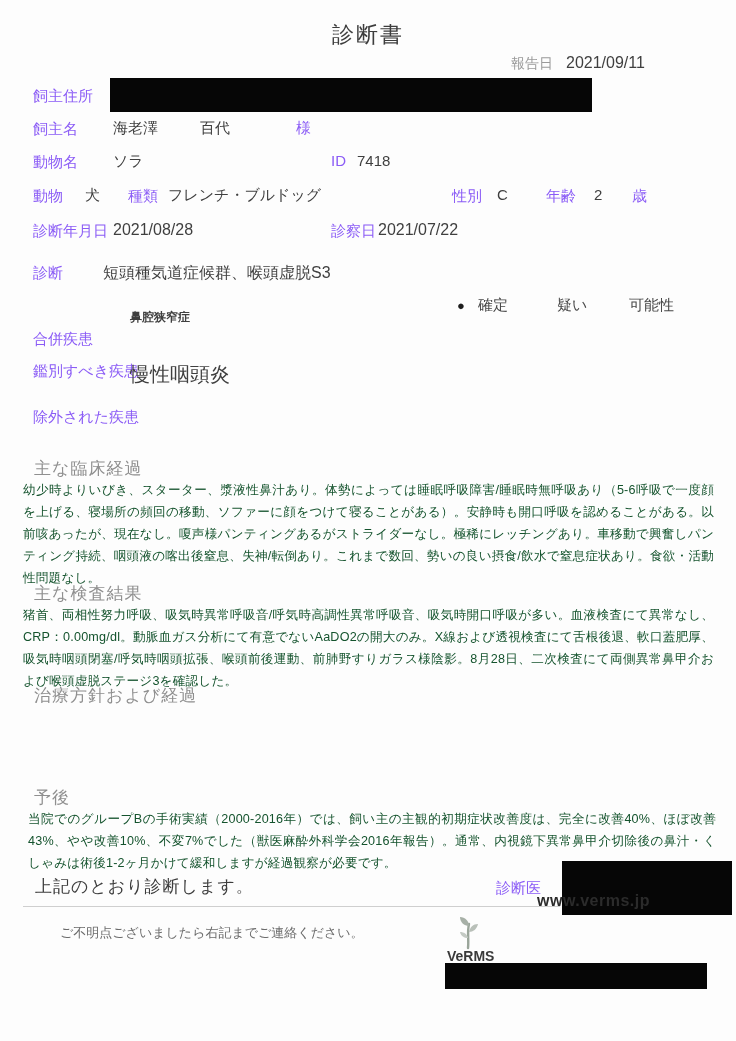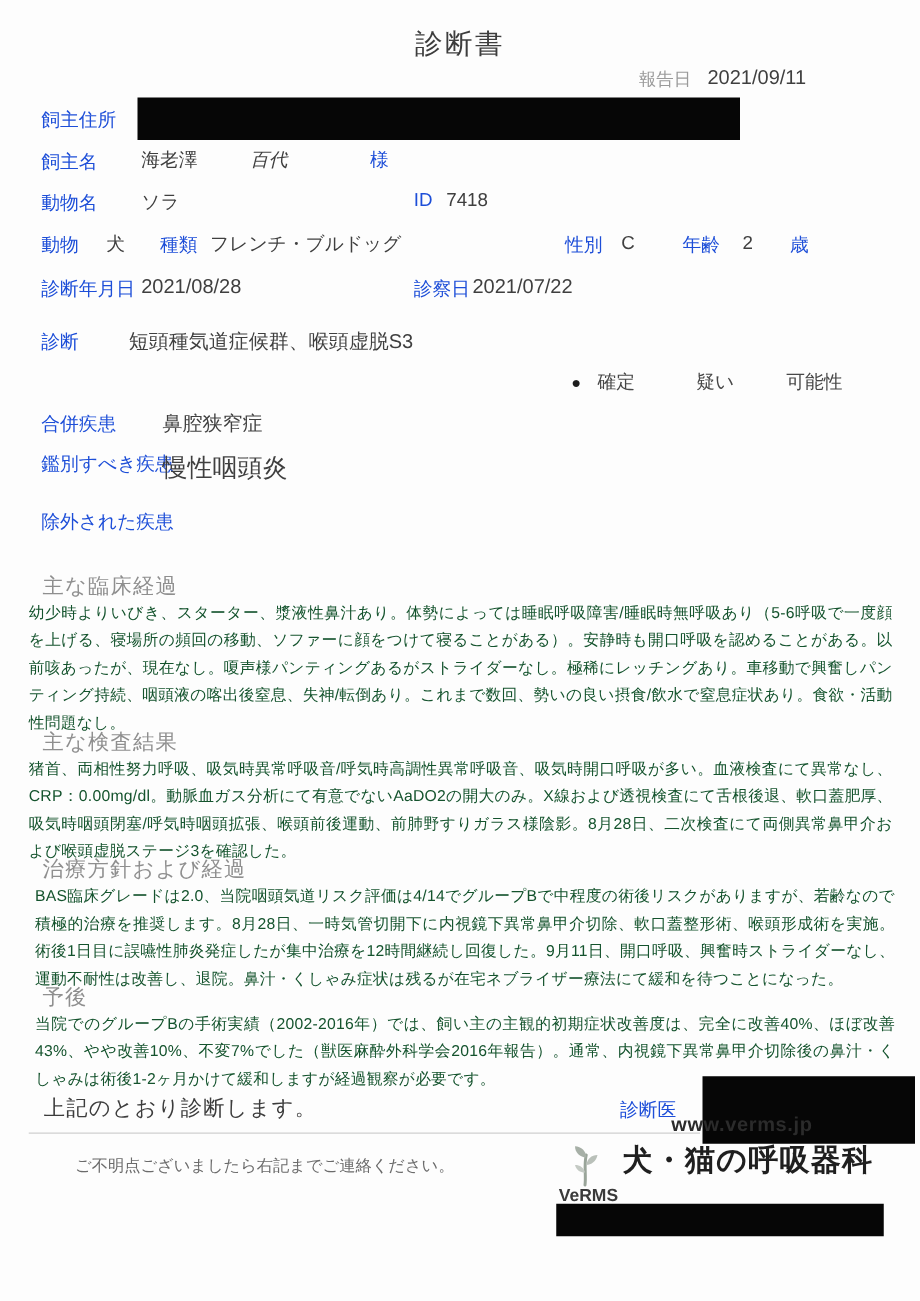--- a/index.html
+++ b/index.html
@@ -7,21 +7,21 @@
     position:relative;
     width:736px;height:1041px;
     background:#fdfdfd;
     font-family:"Liberation Sans","DejaVu Sans",sans-serif;
     overflow:hidden;
     margin:0 auto;
     padding-left:32px;
   }
   .abs{position:absolute;white-space:nowrap;}
   .title{font-size:22px;color:#3d3d3d;letter-spacing:2px;}
-  .lbl{color:#1d4ed8;font-size:15px;}
+  .lbl{color:#8b5cf6;font-size:15px;}
   .val{color:#3f3f3f;font-size:15px;}
   .smlbl{color:#9a9a9a;font-size:14px;}
   .redact{position:absolute;background:#060606;}
   .h{font-size:17px;color:#8f8f8f;letter-spacing:1px;}
   .body{
     position:absolute;
     font-size:12.6px;color:#14532d;line-height:22px;
     white-space:normal;text-align:justify;letter-spacing:0.2px;
   }
   .bullet{color:#1d1d1d;font-size:13px;}
@@ -41,21 +41,21 @@
   <div class="abs title" style="left:0;top:20px;width:736px;text-align:center;">診断書</div>
 
   <span class="abs smlbl" style="left:511px;top:55px;">報告日</span>
   <span class="abs val" style="left:566px;top:54px;font-size:16px;">2021/09/11</span>
 
   <span class="abs lbl" style="left:33px;top:87px;">飼主住所</span>
   <div class="redact" style="left:110px;top:78px;width:482px;height:34px;"></div>
 
   <span class="abs lbl" style="left:33px;top:120px;">飼主名</span>
   <span class="abs val" style="left:113px;top:119px;">海老澤</span>
-  <span class="abs val" style="left:200px;top:119px;font-style:italic;">百代</span>
+  <span class="abs val" style="left:200px;top:119px;">百代</span>
   <span class="abs lbl" style="left:296px;top:119px;">様</span>
 
   <span class="abs lbl" style="left:33px;top:153px;">動物名</span>
   <span class="abs val" style="left:113px;top:152px;">ソラ</span>
   <span class="abs lbl" style="left:331px;top:152px;">ID</span>
   <span class="abs val" style="left:357px;top:152px;">7418</span>
 
   <span class="abs lbl" style="left:33px;top:187px;">動物</span>
   <span class="abs val" style="left:85px;top:186px;">犬</span>
   <span class="abs lbl" style="left:128px;top:187px;">種類</span>
@@ -73,55 +73,53 @@
 
   <span class="abs lbl" style="left:33px;top:264px;">診断</span>
   <span class="abs val" style="left:103px;top:263px;font-size:16px;">短頭種気道症候群、喉頭虚脱S3</span>
 
   <span class="abs bullet" style="left:457px;top:298px;">●</span>
   <span class="abs opt" style="left:478px;top:296px;">確定</span>
   <span class="abs opt" style="left:557px;top:296px;">疑い</span>
   <span class="abs opt" style="left:629px;top:296px;">可能性</span>
 
   <span class="abs lbl" style="left:33px;top:330px;">合併疾患</span>
-  <span class="abs val" style="left:130px;top:329px;font-size:16px;">鼻腔狭窄症</span>
+  <span class="abs val" style="left:130px;top:309px;font-size:12px;font-weight:bold;">鼻腔狭窄症</span>
 
   <span class="abs lbl" style="left:33px;top:362px;">鑑別すべき疾患</span>
   <span class="abs val" style="left:130px;top:361px;font-size:20px;">慢性咽頭炎</span>
 
   <span class="abs lbl" style="left:33px;top:408px;">除外された疾患</span>
 
   <div class="abs h" style="left:34px;top:457px;">主な臨床経過</div>
   <div class="body" style="left:23px;top:479px;width:691px;">幼少時よりいびき、スターター、漿液性鼻汁あり。体勢によっては睡眠呼吸障害/睡眠時無呼吸あり（5-6呼吸で一度顔を上げる、寝場所の頻回の移動、ソファーに顔をつけて寝ることがある）。安静時も開口呼吸を認めることがある。以前咳あったが、現在なし。嗄声様パンティングあるがストライダーなし。極稀にレッチングあり。車移動で興奮しパンティング持続、咽頭液の喀出後窒息、失神/転倒あり。これまで数回、勢いの良い摂食/飲水で窒息症状あり。食欲・活動性問題なし。</div>
 
   <div class="abs h" style="left:34px;top:582px;">主な検査結果</div>
   <div class="body" style="left:23px;top:604px;width:691px;">猪首、両相性努力呼吸、吸気時異常呼吸音/呼気時高調性異常呼吸音、吸気時開口呼吸が多い。血液検査にて異常なし、CRP：0.00mg/dl。動脈血ガス分析にて有意でないAaDO2の開大のみ。X線および透視検査にて舌根後退、軟口蓋肥厚、吸気時咽頭閉塞/呼気時咽頭拡張、喉頭前後運動、前肺野すりガラス様陰影。8月28日、二次検査にて両側異常鼻甲介および喉頭虚脱ステージ3を確認した。</div>
 
   <div class="abs h" style="left:34px;top:684px;">治療方針および経過</div>
-  <div class="body" style="left:28px;top:706px;width:688px;">BAS臨床グレードは2.0、当院咽頭気道リスク評価は4/14でグループBで中程度の術後リスクがありますが、若齢なので積極的治療を推奨します。8月28日、一時気管切開下に内視鏡下異常鼻甲介切除、軟口蓋整形術、喉頭形成術を実施。術後1日目に誤嚥性肺炎発症したが集中治療を12時間継続し回復した。9月11日、開口呼吸、興奮時ストライダーなし、運動不耐性は改善し、退院。鼻汁・くしゃみ症状は残るが在宅ネブライザー療法にて緩和を待つことになった。</div>
 
   <div class="abs h" style="left:34px;top:786px;">予後</div>
-  <div class="body" style="left:28px;top:808px;width:688px;">当院でのグループBの手術実績（2002-2016年）では、飼い主の主観的初期症状改善度は、完全に改善40%、ほぼ改善43%、やや改善10%、不変7%でした（獣医麻酔外科学会2016年報告）。通常、内視鏡下異常鼻甲介切除後の鼻汁・くしゃみは術後1-2ヶ月かけて緩和しますが経過観察が必要です。</div>
+  <div class="body" style="left:28px;top:808px;width:688px;">当院でのグループBの手術実績（2000-2016年）では、飼い主の主観的初期症状改善度は、完全に改善40%、ほぼ改善43%、やや改善10%、不変7%でした（獣医麻酔外科学会2016年報告）。通常、内視鏡下異常鼻甲介切除後の鼻汁・くしゃみは術後1-2ヶ月かけて緩和しますが経過観察が必要です。</div>
 
   <span class="abs statement" style="left:35px;top:875px;">上記のとおり診断します。</span>
   <span class="abs lbl" style="left:496px;top:879px;">診断医</span>
   <div class="redact" style="left:562px;top:861px;width:170px;height:54px;"></div>
 
   <div class="divider" style="left:23px;top:906px;width:537px;"></div>
 
   <span class="abs contact" style="left:60px;top:924px;">ご不明点ございましたら右記までご連絡ください。</span>
 
   <span class="abs" style="left:452px;top:914px;">
     <svg width="34" height="36" viewBox="0 0 34 36">
       <g fill="none" stroke="#9aa59a" stroke-width="2.4" stroke-linecap="round">
         <path d="M16 34 C 17 26, 15 18, 17 10"></path>
       </g>
       <path d="M17 12 C 12 12, 8 8, 8 3 C 13 3, 17 7, 17 12 Z" fill="#a7b0a7"></path>
       <path d="M17 18 C 21 18, 25 15, 26 10 C 21 10, 18 13, 17 18 Z" fill="#b9c0b9"></path>
       <path d="M16 24 C 12 24, 9 22, 8 18 C 12 18, 15 20, 16 24 Z" fill="#c4cac4"></path>
     </svg>
   </span>
-  <span class="abs clinic" style="left:498px;top:912px;">犬・猫の呼吸器科</span>
   <span class="abs brand" style="left:447px;top:948px;">VeRMS</span>
   <span class="abs url" style="left:537px;top:892px;">www.verms.jp</span>
   <div class="redact" style="left:445px;top:963px;width:262px;height:26px;"></div>
 
 </div>
 
 </body></html>

